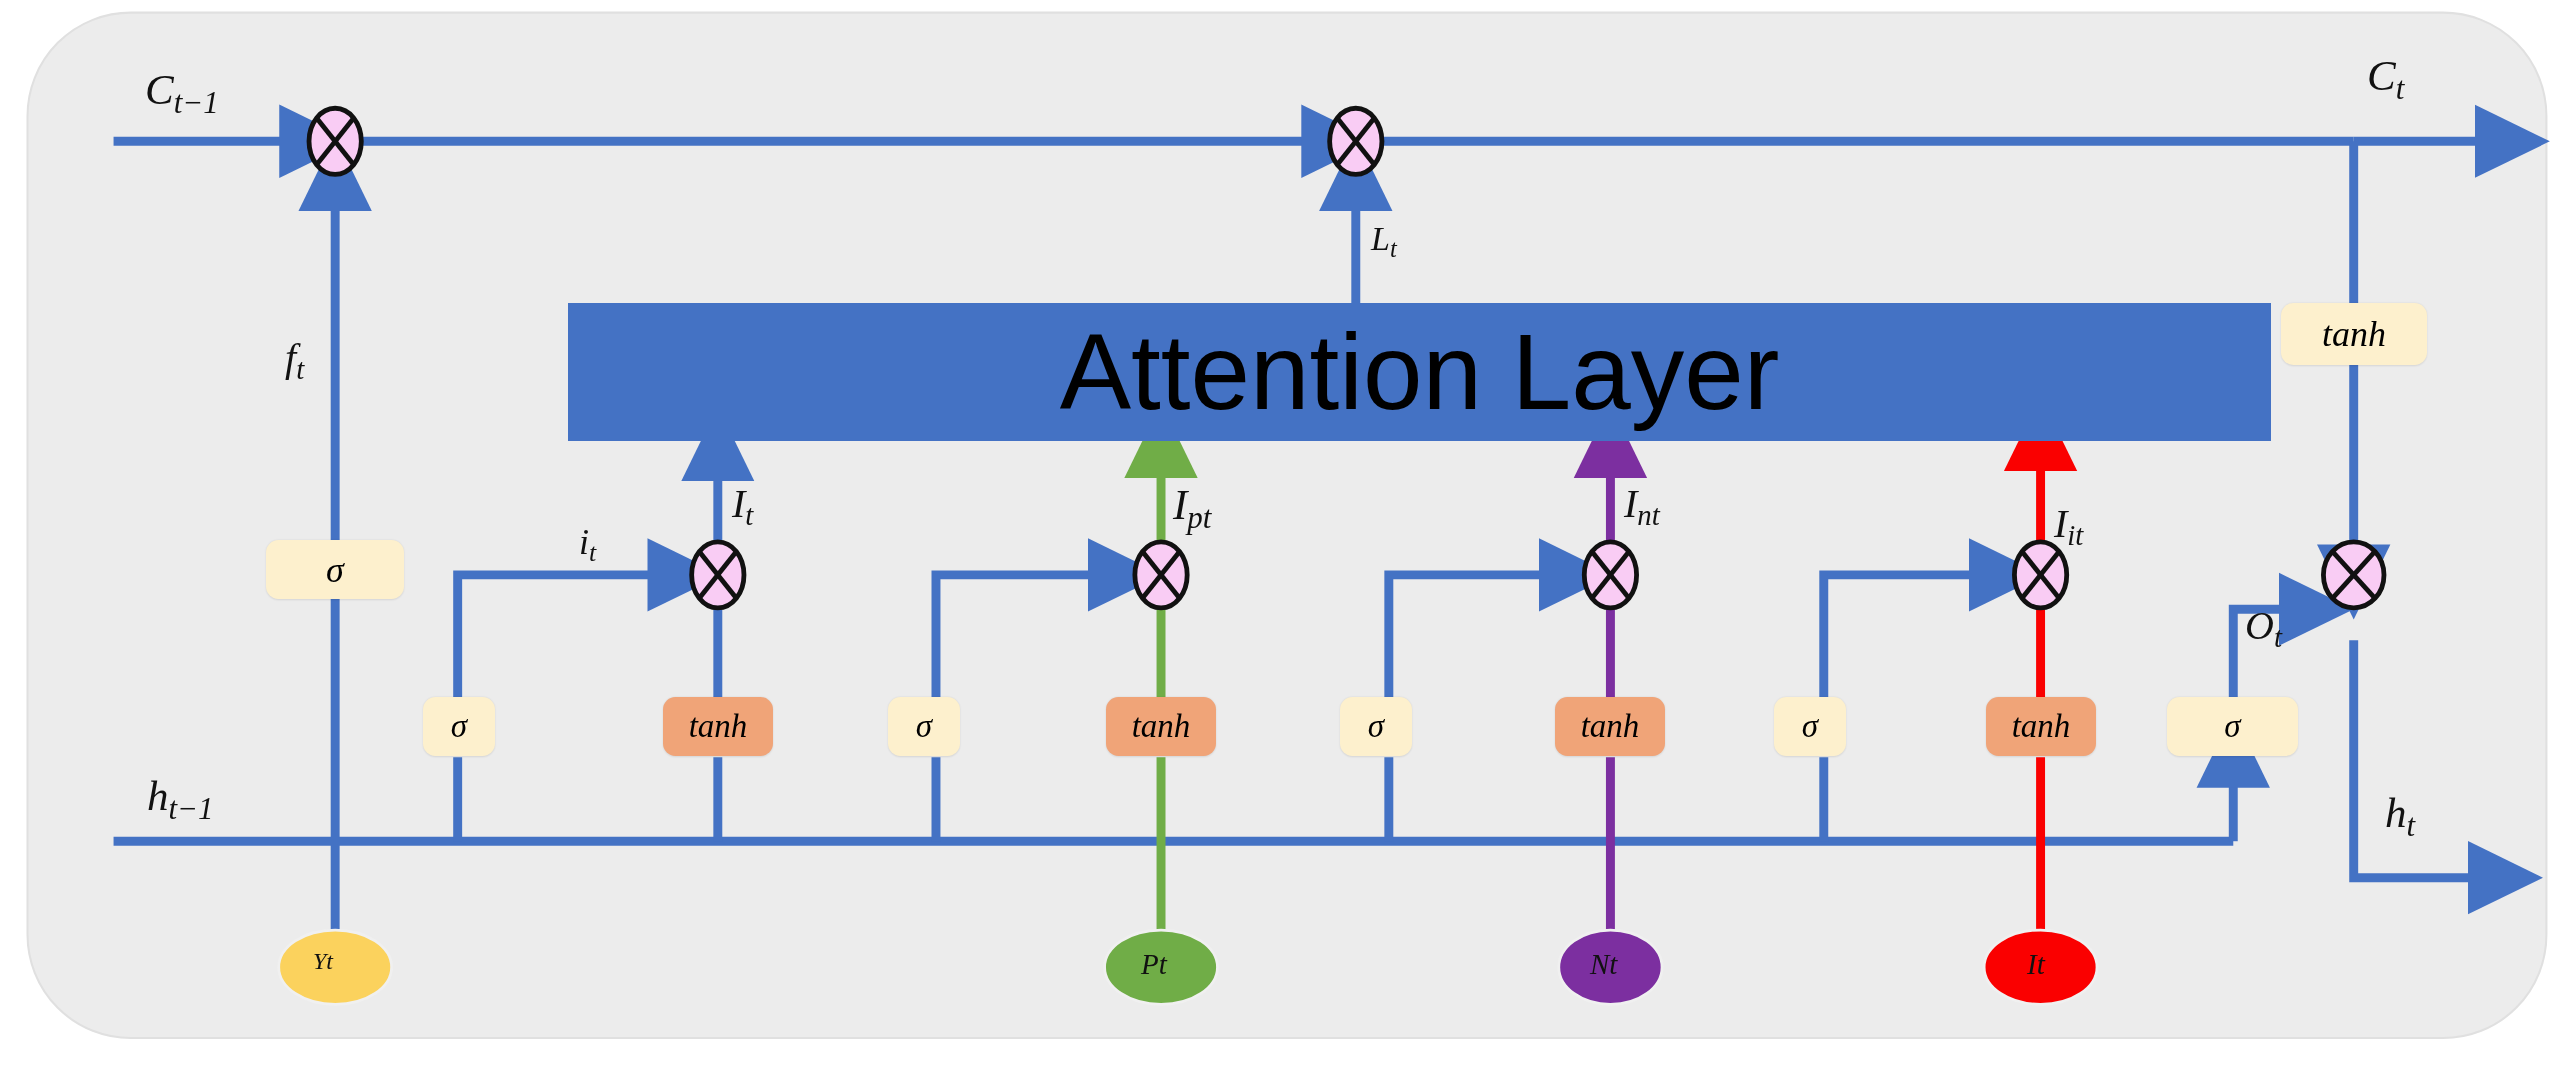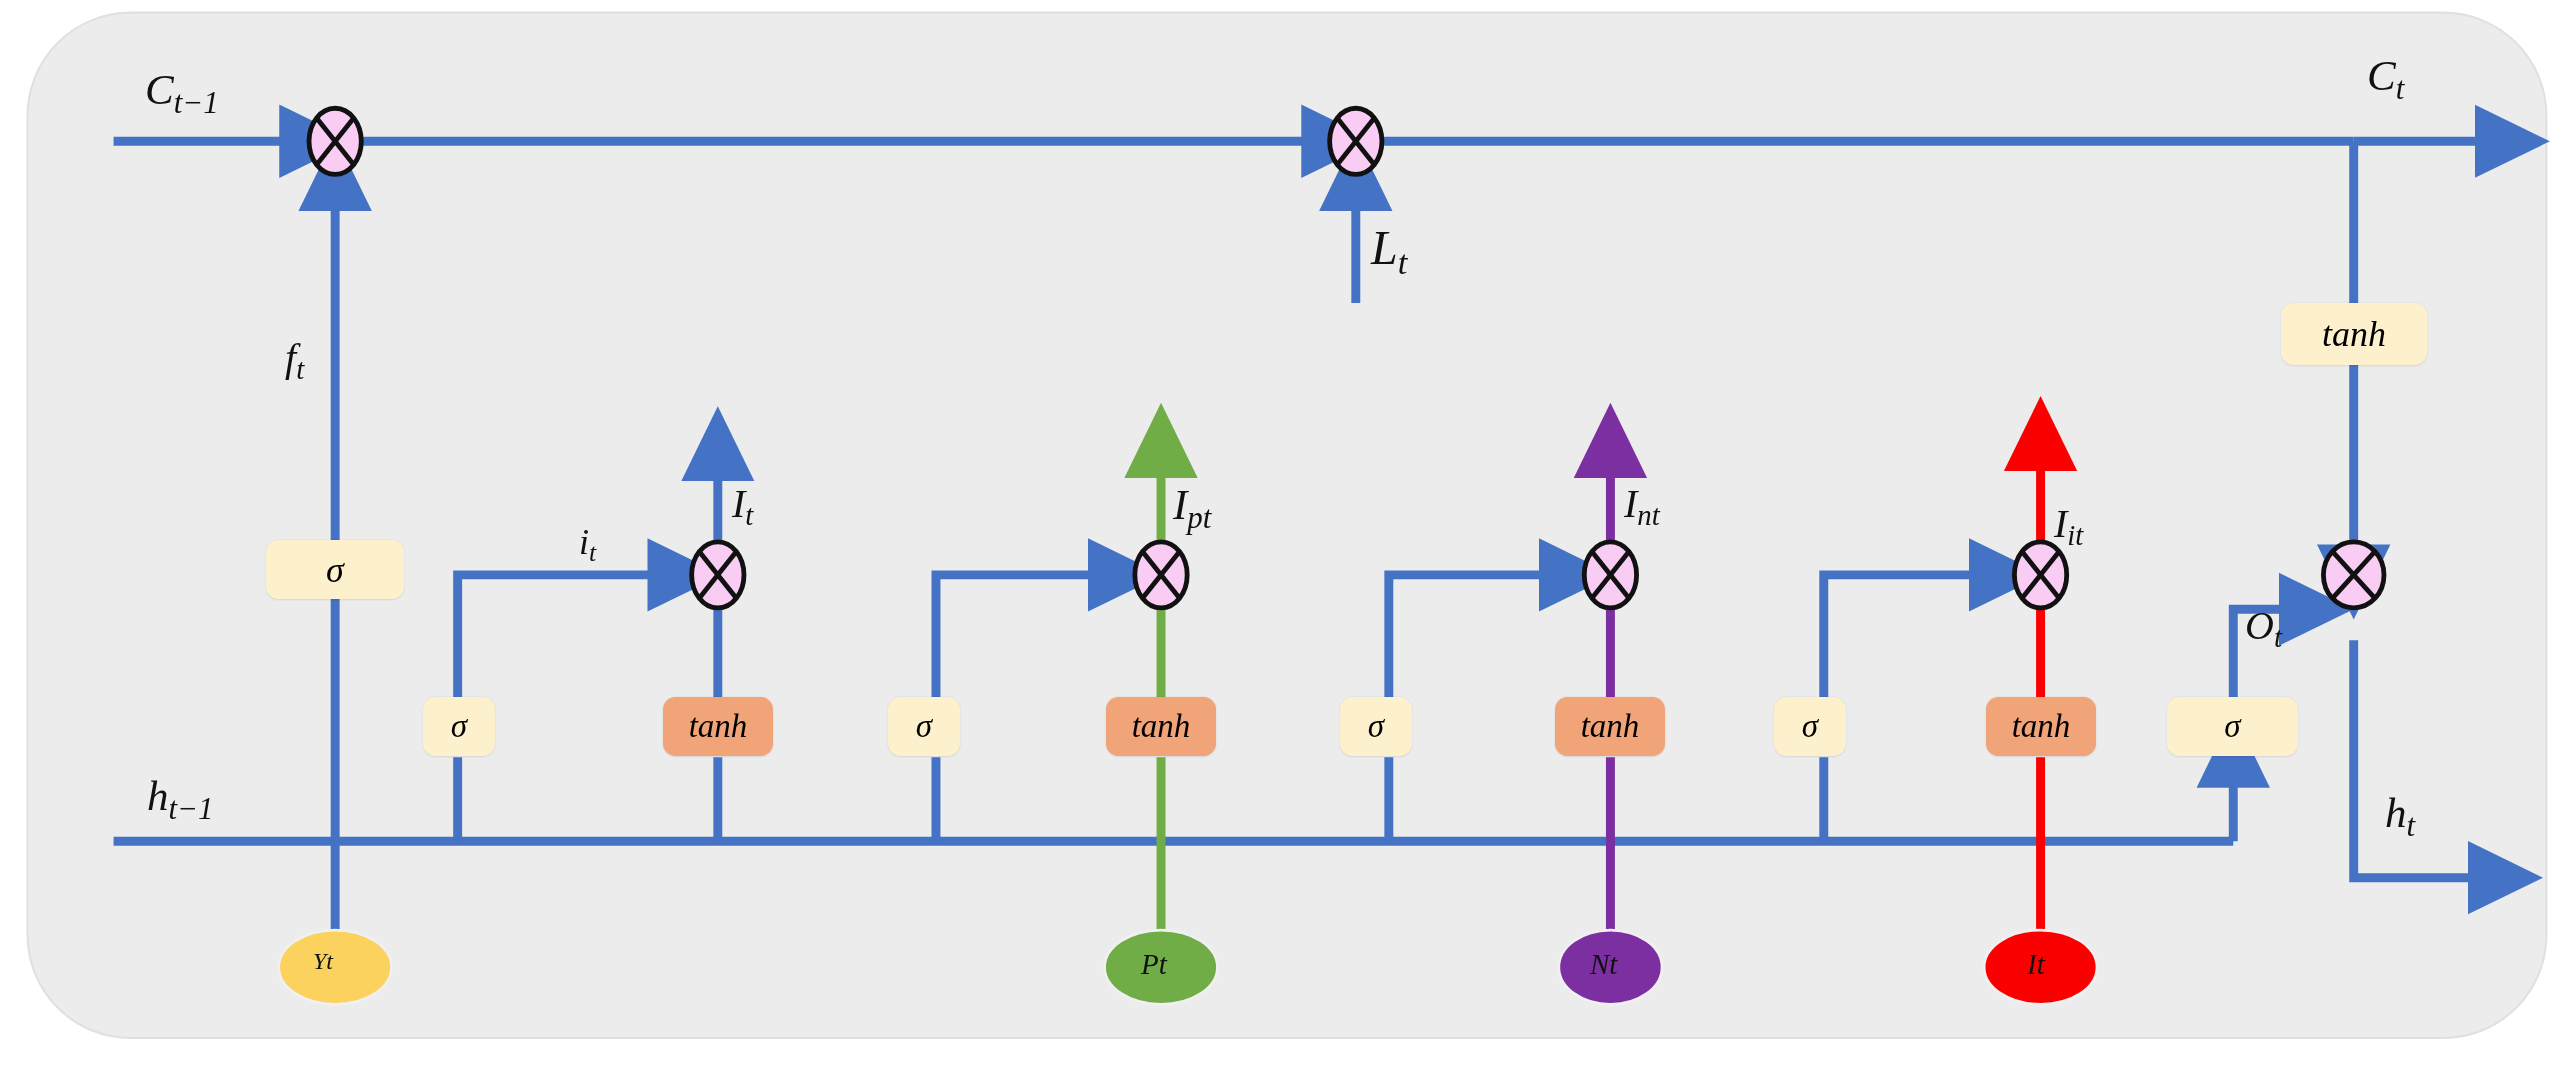--- a/index.html
+++ b/index.html
@@ -154,20 +154,23 @@
       <ellipse cx="1687" cy="1405" rx="82" ry="54" fill="#70ad47" stroke="#f0f0f0" stroke-width="4"></ellipse>
     </g>
     <g>
       <ellipse cx="2340" cy="1405" rx="75" ry="54" fill="#7c2fa0" stroke="#f0f0f0" stroke-width="4"></ellipse>
     </g>
     <g>
       <ellipse cx="2965" cy="1405" rx="82" ry="54" fill="#fa0000" stroke="#f0f0f0" stroke-width="4"></ellipse>
     </g>
   </svg>
 
+  <div class="attn-box" style="left:568px;top:303px;width:1703px;height:138px;">
+    <span style="font-size:107px;line-height:1;">Attention Layer</span>
+  </div>
 
   <div class="gate-box gate-sigma" style="left:266px;top:540px;width:138px;height:59px;font-size:36px;">
     <span>σ</span>
   </div>
 
   <div class="gate-box gate-sigma" style="left:423px;top:697px;width:72px;height:59px;font-size:33px;">
     <span>σ</span>
   </div>
   <div class="gate-box gate-tanh" style="left:663px;top:697px;width:110px;height:59px;font-size:33px;">
     <span>tanh</span>
@@ -240,21 +243,21 @@
   </div>
 
   <div class="lbl" style="left:1624px;top:480px;font-size:40px;">
     <span>I</span><sub>nt</sub>
   </div>
 
   <div class="lbl" style="left:2054px;top:480px;font-size:40px;margin-top:20px;">
     <span>I</span><sub>it</sub>
   </div>
 
-  <div class="lbl" style="left:1371px;top:220px;font-size:48px;">
+  <div class="lbl" style="left:1371px;top:220px;font-size:34px;">
     <span>L</span><sub>t</sub>
   </div>
 
   <div class="lbl" style="left:2245px;top:602px;font-size:40px;">
     <span>O</span><sub>t</sub>
   </div>
 
 </div>
 
 

